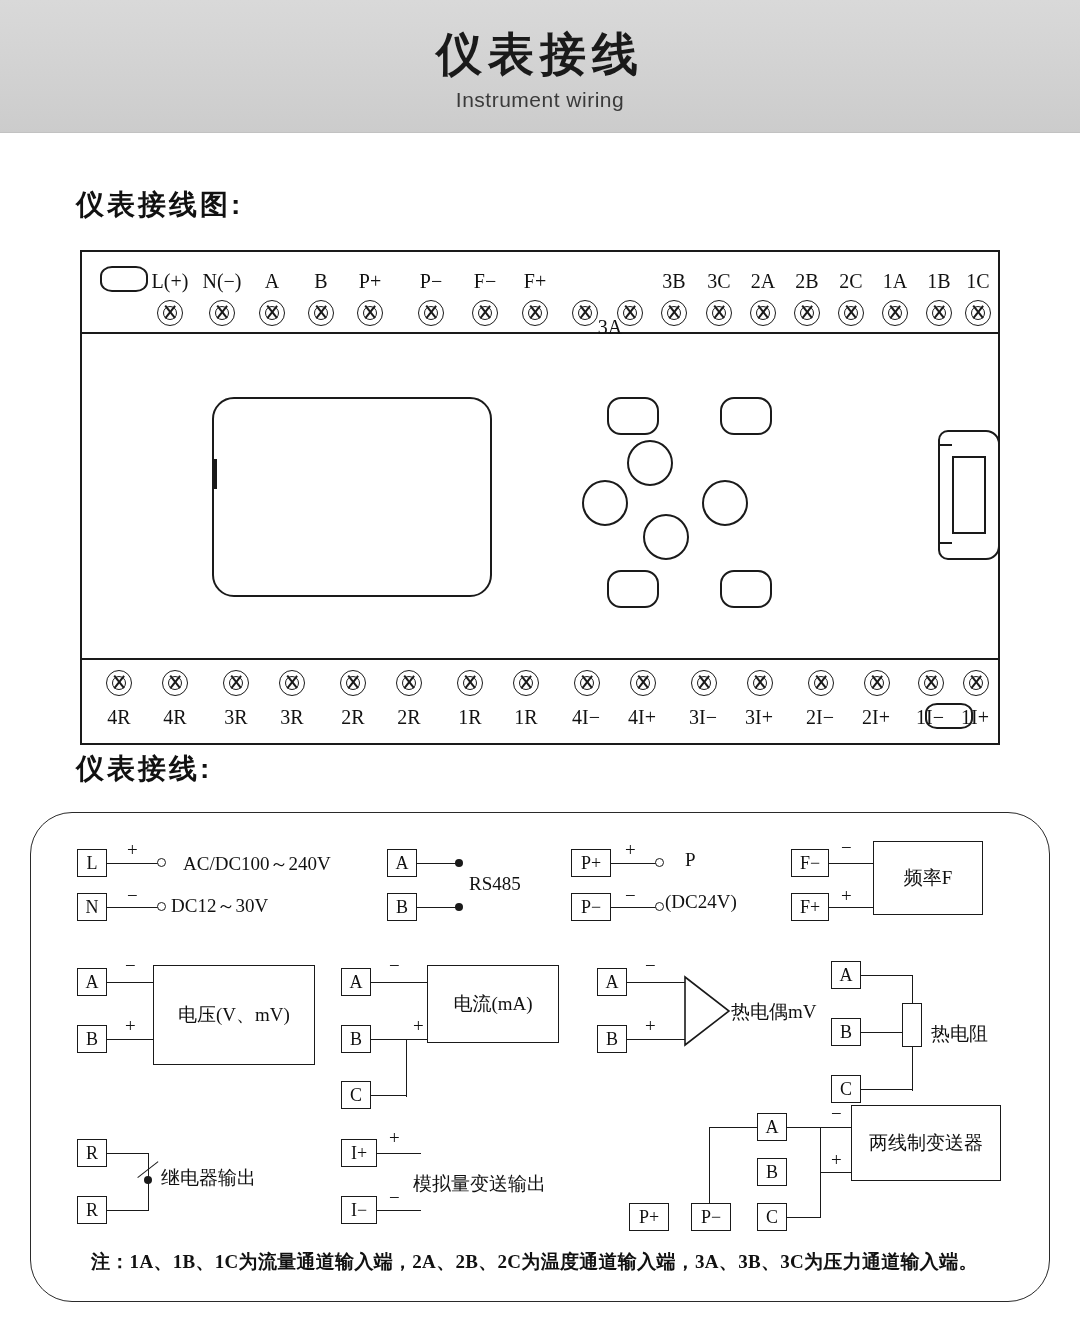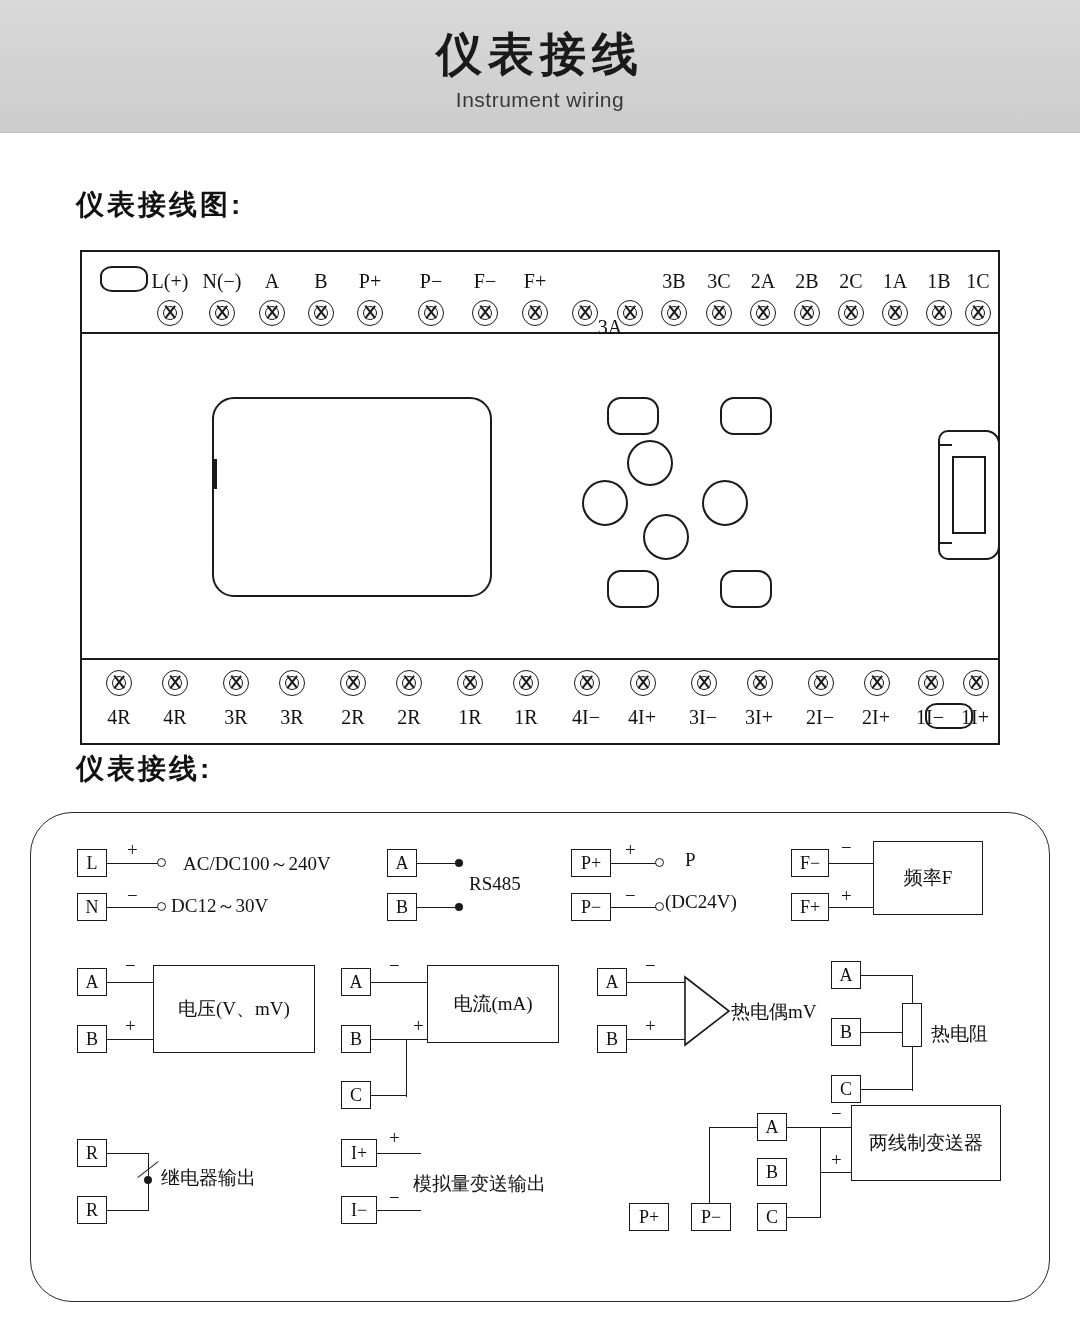--- a/index.html
+++ b/index.html
@@ -366,21 +366,21 @@
   <div class="sgn" style="left:810px; top:24px;">−</div>
   <div class="sgn" style="left:810px; top:72px;">+</div>
   <div class="blk" style="left:842px; top:28px; width:110px; height:74px;">频率F</div>
 
   <div class="tbox" style="left:46px; top:155px;">A</div>
   <div class="tbox" style="left:46px; top:212px;">B</div>
   <div class="ln lnh" style="left:76px; top:169px; width:48px;"></div>
   <div class="ln lnh" style="left:76px; top:226px; width:48px;"></div>
   <div class="sgn" style="left:94px; top:142px;">−</div>
   <div class="sgn" style="left:94px; top:202px;">+</div>
-  <div class="blk" style="left:122px; top:152px; width:162px; height:88px;">电压(V、mV)</div>
+  <div class="blk" style="left:122px; top:152px; width:162px; height:100px;">电压(V、mV)</div>
 
   <div class="tbox" style="left:310px; top:155px;">A</div>
   <div class="tbox" style="left:310px; top:212px;">B</div>
   <div class="tbox" style="left:310px; top:268px;">C</div>
   <div class="ln lnh" style="left:340px; top:169px; width:58px;"></div>
   <div class="ln lnh" style="left:340px; top:226px; width:36px;"></div>
   <div class="ln lnh" style="left:340px; top:282px; width:36px;"></div>
   <div class="ln lnv" style="left:375px; top:226px; height:58px;"></div>
   <div class="ln lnh" style="left:375px; top:226px; width:24px;"></div>
   <div class="sgn" style="left:358px; top:142px;">−</div>
@@ -438,13 +438,14 @@
   <div class="ln lnh" style="left:678px; top:314px; width:48px;"></div>
   <div class="ln lnv" style="left:789px; top:314px; height:90px;"></div>
   <div class="ln lnh" style="left:756px; top:314px; width:34px;"></div>
   <div class="ln lnh" style="left:756px; top:404px; width:34px;"></div>
   <div class="ln lnh" style="left:789px; top:314px; width:34px;"></div>
   <div class="ln lnh" style="left:789px; top:359px; width:34px;"></div>
   <div class="sgn" style="left:800px; top:290px;">−</div>
   <div class="sgn" style="left:800px; top:336px;">+</div>
   <div class="blk" style="left:820px; top:292px; width:150px; height:76px;">两线制变送器</div>
 
+  <div class="note">注：1A、1B、1C为流量通道输入端，2A、2B、2C为温度通道输入端，3A、3B、3C为压力通道输入端。</div>
 </div>
 
 </body></html>

